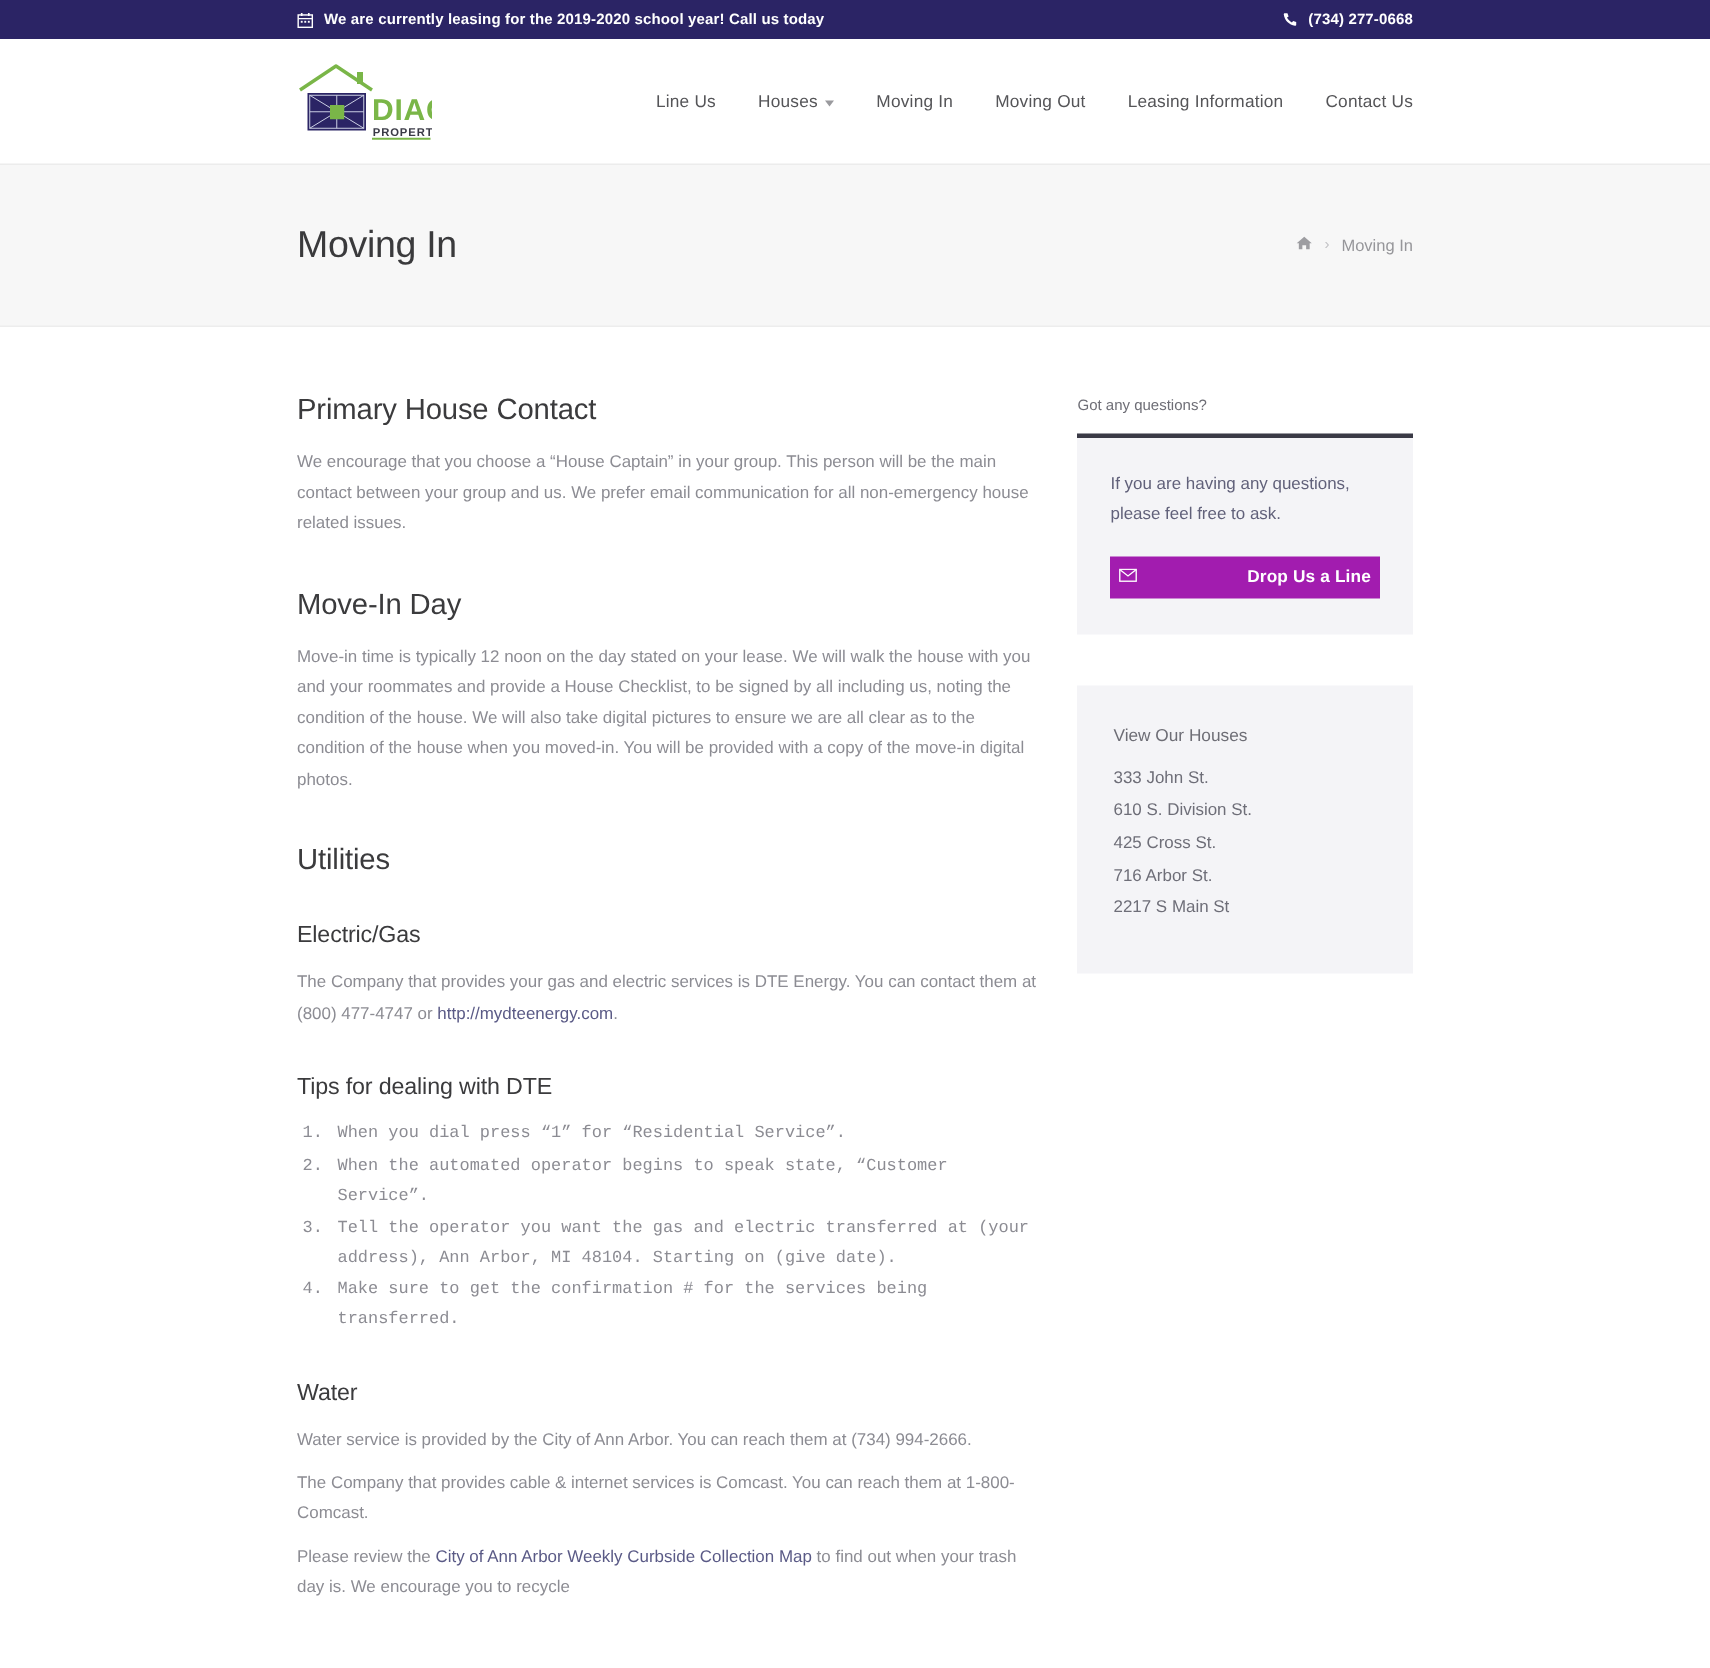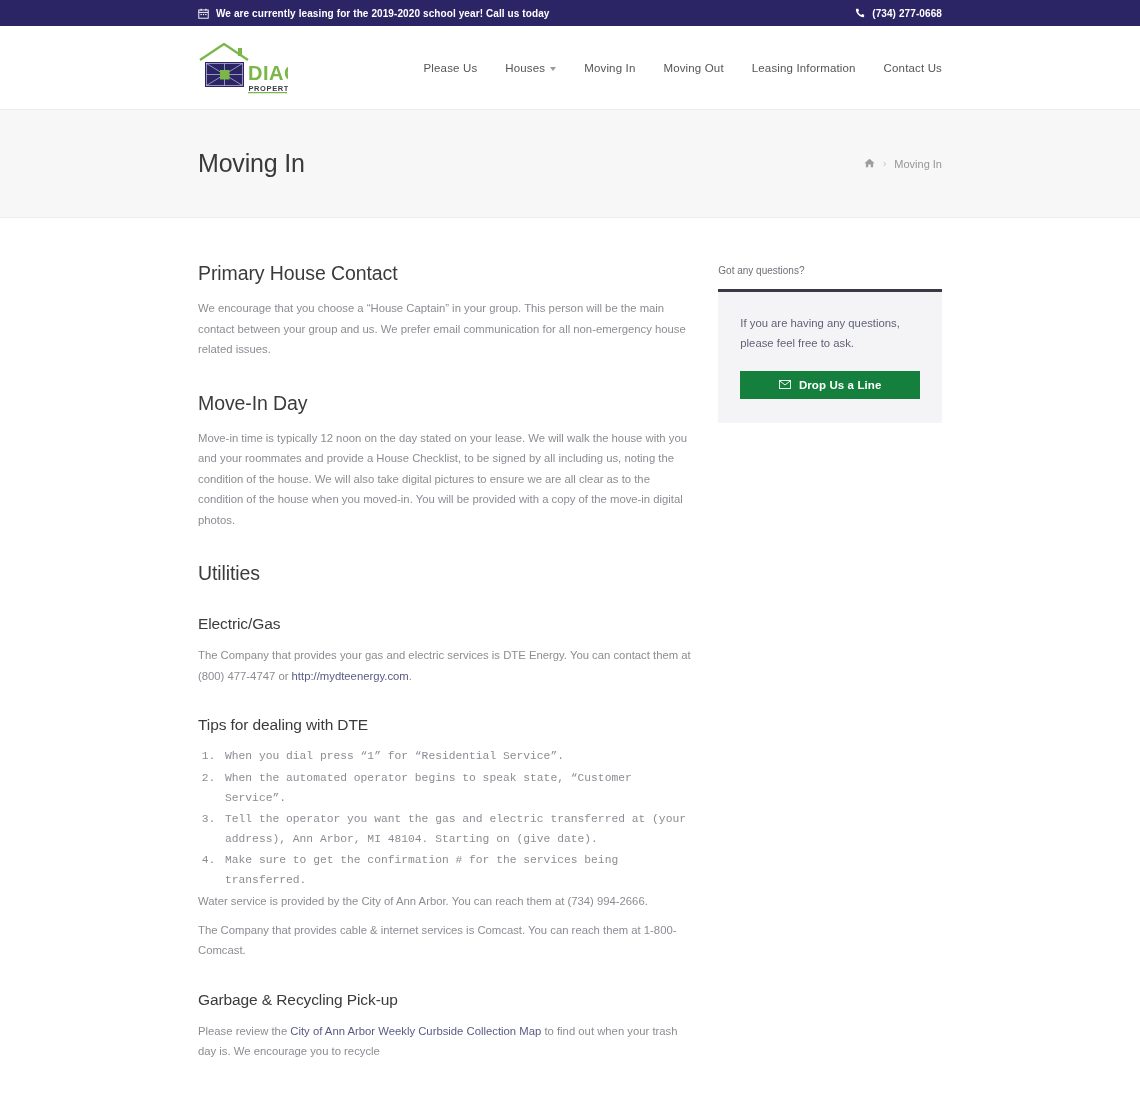--- a/index.html
+++ b/index.html
@@ -148,23 +148,23 @@
     padding: 28px 24px 30px 24px;
     margin-top: 34px;
   }
   .widget-text {
     font-size: 11.3px;
     line-height: 1.75;
     color: #61617a;
     margin: 0 0 17px 0;
   }
   .btn-primary {
-    display: flex; align-items: center; justify-content: center;
+    display: flex; align-items: center; justify-content: space-between;
     gap: 8px;
-    background: #15803d;
+    background: #a21caf;
     color: #ffffff;
     font-size: 11.5px;
     font-weight: bold;
     height: 28px;
     width: 100%;
     border: none;
     cursor: pointer;
     letter-spacing: .1px;
     font-family: "Liberation Sans", sans-serif;
   }
@@ -237,21 +237,21 @@
           <rect x="44" y="56" width="19" height="19" fill="#7ab648"></rect>
 
           <text x="100" y="76" font-family="Liberation Sans, sans-serif" font-size="40" font-weight="bold" fill="#7ab648" letter-spacing="1">DIAG</text>
           <text x="101" y="97" font-family="Liberation Sans, sans-serif" font-size="15" font-weight="bold" fill="#3a3a46" letter-spacing="1.2">PROPERTIES</text>
           <line x1="100" y1="101" x2="178" y2="101" stroke="#7ab648" stroke-width="2.5"></line>
         </svg>
       </div>
 
       <nav class="nav">
         <div class="nav-item">
-          <span>Please Us</span>
+          <span>Line Us</span>
         </div>
         <div class="nav-item">
           <span>Houses</span>
           <span class="caret"></span>
         </div>
         <div class="nav-item">
           <span>Moving In</span>
         </div>
         <div class="nav-item">
           <span>Moving Out</span>
@@ -297,42 +297,52 @@
       <p class="body"><span>The Company that provides your gas and electric services is DTE Energy. You can contact them at (800) 477-4747 or </span><a class="inline-link" href="#">http://mydteenergy.com</a><span>.</span></p>
 
       <h3 class="sub">Tips for dealing with DTE</h3>
       <ol class="tips">
         <li>When you dial press “1” for “Residential Service”.</li>
         <li>When the automated operator begins to speak state, “Customer Service”.</li>
         <li>Tell the operator you want the gas and electric transferred at (your address), Ann Arbor, MI 48104. Starting on (give date).</li>
         <li>Make sure to get the confirmation # for the services being transferred.</li>
       </ol>
 
+      <h3 class="sub">Water</h3>
       <p class="body">Water service is provided by the City of Ann Arbor. You can reach them at (734) 994-2666.</p>
 
       <p class="body">The Company that provides cable &amp; internet services is Comcast. You can reach them at 1-800-Comcast.</p>
 
-      <h3 class="sub">Garbage &amp; Recycling Pick-up</h3>
       <p class="body"><span>Please review the </span><a class="inline-link" href="#">City of Ann Arbor Weekly Curbside Collection Map</a><span> to find out when your trash day is.  We encourage you to recycle </span></p>
 
     </div>
 
     <aside class="sidebar">
 
       <h3 class="widget-title">Got any questions?</h3>
       <div class="widget-box">
         <p class="widget-text">If you are having any questions, please feel free to ask.</p>
         <button class="btn-primary">
           <span>
             <svg width="12" height="9" viewBox="0 0 16 12">
               <rect x="0.7" y="0.7" width="14.6" height="10.6" stroke="#ffffff" stroke-width="1.2" fill="none"></rect>
               <path d="M1.2 1.4 L8 6.6 L14.8 1.4" stroke="#ffffff" stroke-width="1.2" fill="none"></path>
             </svg>
           </span>
           <span>Drop Us a Line</span>
         </button>
       </div>
 
+      <div class="widget-box plain">
+        <h4 class="widget-subtitle">View Our Houses</h4>
+        <ul class="house-list">
+          <li>333 John St.</li>
+          <li>610 S. Division St.</li>
+          <li>425 Cross St.</li>
+          <li>716 Arbor St.</li>
+          <li>2217 S Main St</li>
+        </ul>
+      </div>
 
     </aside>
   </div>
 
 </div>
 
 </body></html>

